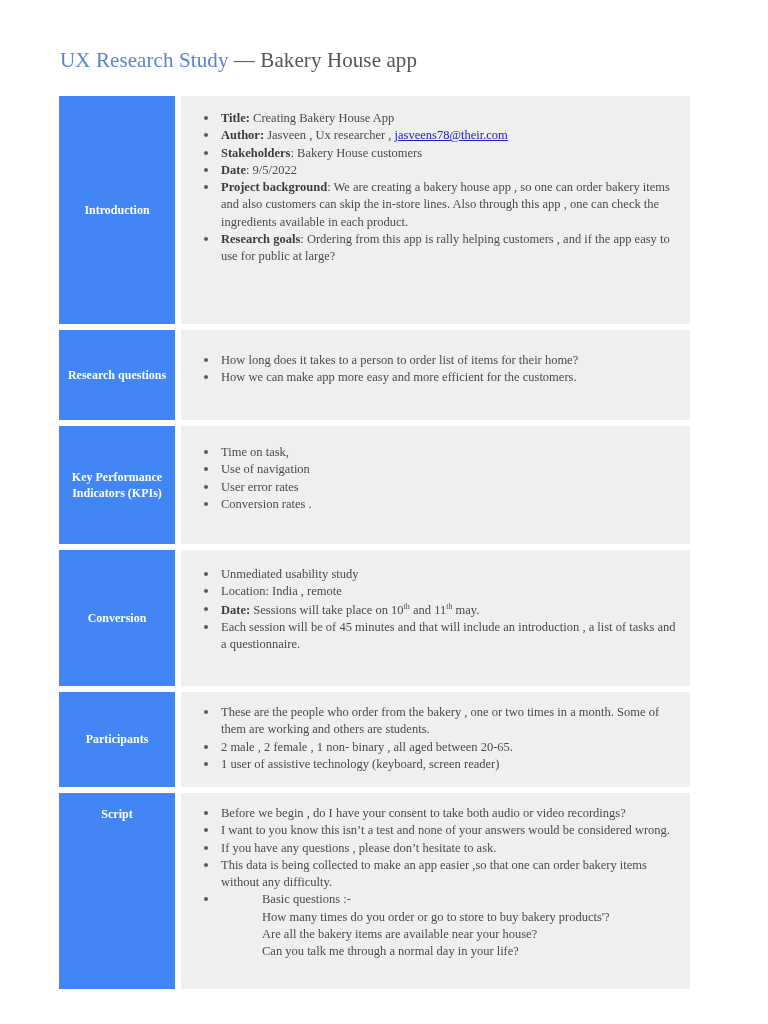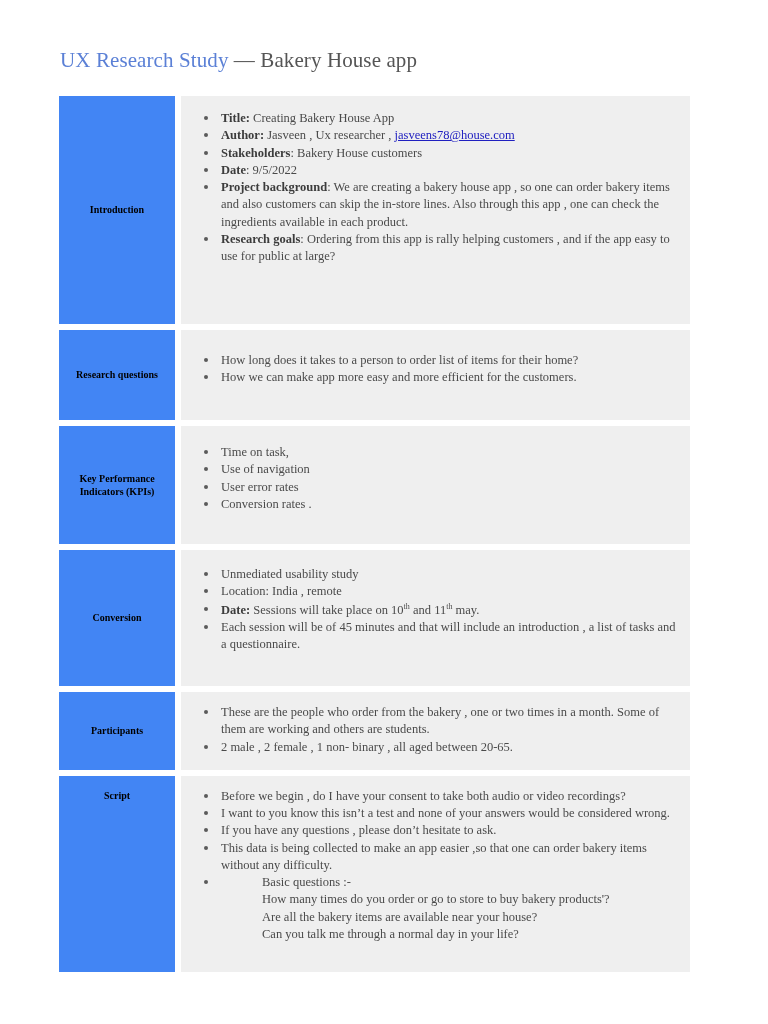--- a/index.html
+++ b/index.html
@@ -45,23 +45,23 @@
   .row {
     display: flex;
     align-items: stretch;
     margin-bottom: 6px;
   }
   .row:last-child { margin-bottom: 0; }
   .label-cell {
     width: 116px;
     flex: 0 0 116px;
     background: #4285f4;
-    color: #000000;
+    color: #ffffff;
     font-weight: bold;
-    font-size: 10px;
+    font-size: 12px;
     line-height: 1.35;
     text-align: center;
     display: flex;
     align-items: center;
     justify-content: center;
     padding: 6px 4px;
     box-sizing: border-box;
   }
   .label-cell.top-align {
     align-items: flex-start;
@@ -139,21 +139,21 @@
   </div>
 
   <div class="table">
 
     <div class="row row-introduction">
       <div class="label-cell">Introduction</div>
       <div class="gap-cell"></div>
       <div class="content-cell">
         <ul class="blist">
           <li class="sp-lg"><b>Title:</b><span> Creating Bakery House App</span></li>
-          <li class="sp-sm"><b>Author:</b><span> Jasveen , Ux researcher , </span><a class="maillink" href="#">jasveens78@house.com</a></li>
+          <li class="sp-sm"><b>Author:</b><span> Jasveen , Ux researcher , </span><a class="maillink" href="#">jasveens78@their.com</a></li>
           <li class="sp-lg"><b>Stakeholders</b><span>: Bakery House customers</span></li>
           <li class="sp-lg"><b>Date</b><span>: 9/5/2022</span></li>
           <li class="sp-lg"><b>Project background</b><span>: We are creating a bakery house app , so one can order bakery items and also customers can skip the in-store lines. Also through this app , one can check the ingredients available in each product.</span></li>
           <li class="sp-none"><b>Research goals</b><span>: Ordering from this app is rally helping customers , and if the app easy to use for public at large?</span></li>
         </ul>
       </div>
     </div>
 
     <div class="row row-research">
       <div class="label-cell">Research questions</div>
@@ -192,20 +192,21 @@
       </div>
     </div>
 
     <div class="row row-participants">
       <div class="label-cell">Participants</div>
       <div class="gap-cell"></div>
       <div class="content-cell">
         <ul class="blist">
           <li class="sp-sm">These are the people who order from the bakery , one or two times in a month. Some of them are working and others are students.</li>
           <li class="sp-sm">2 male , 2 female , 1 non- binary , all aged between 20-65.</li>
+          <li class="sp-none">1 user of assistive technology (keyboard, screen reader)</li>
         </ul>
       </div>
     </div>
 
     <div class="row row-script">
       <div class="label-cell top-align">Script</div>
       <div class="gap-cell"></div>
       <div class="content-cell">
         <ul class="blist">
           <li class="sp-sm"> Before we begin , do I have your consent to take both audio or video recordings?</li>

